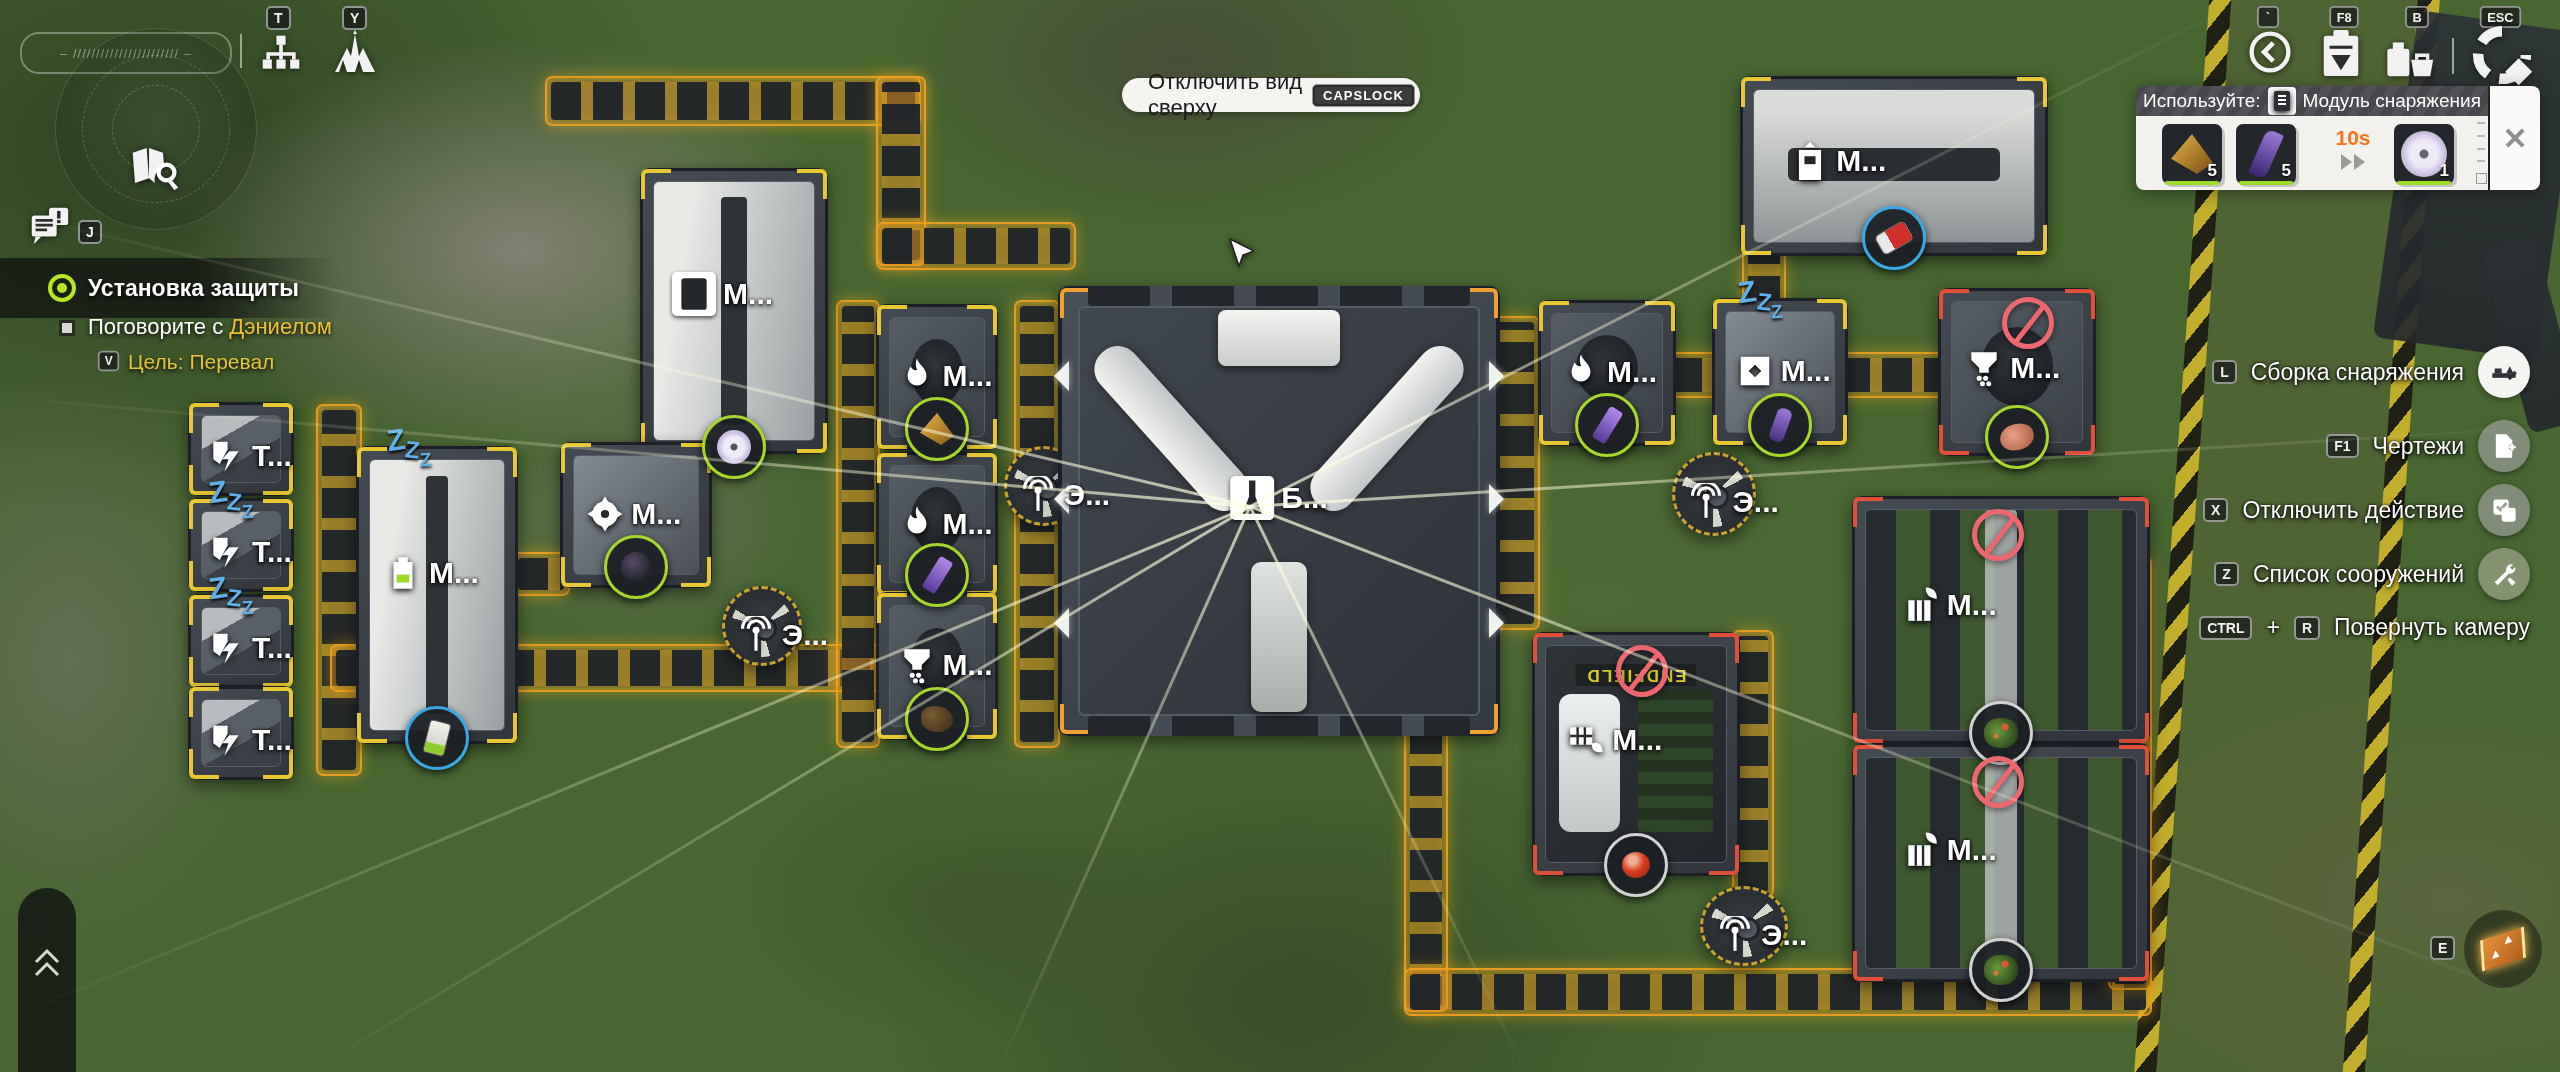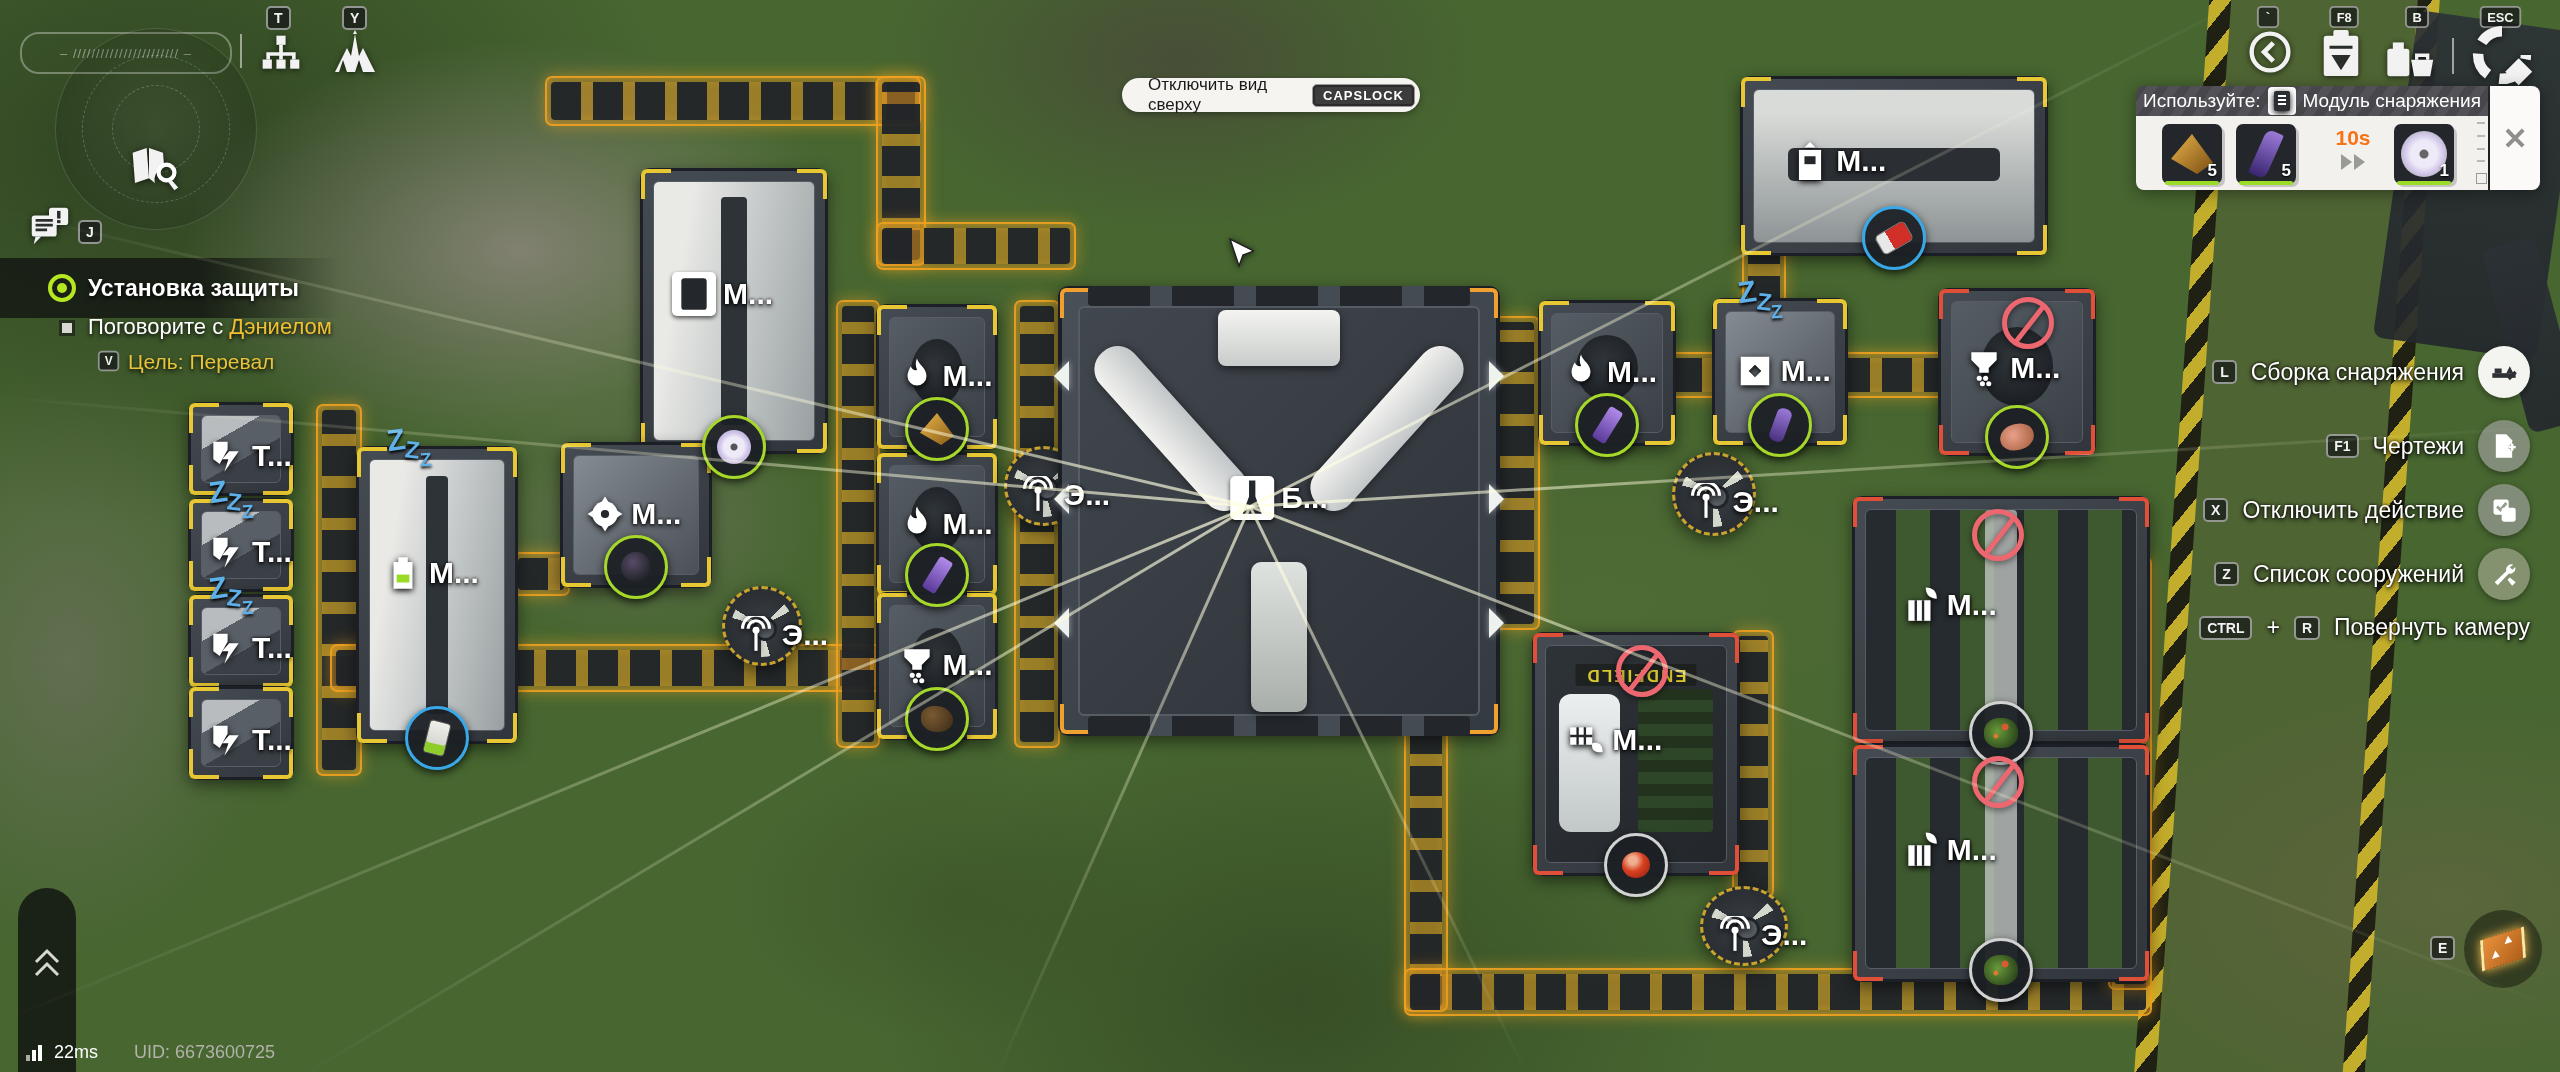--- a/index.html
+++ b/index.html
@@ -176,21 +176,21 @@
   #power .v{font-size:28px;font-weight:bold;margin-left:14px;}
   #power .m{font-size:16px;color:#9a9a96;margin-left:4px;margin-top:6px;}
   #power .p{font-size:28px;font-weight:bold;margin-left:auto;}
   #power .u{font-size:14px;color:#9a9a96;margin:8px 6px 0 4px;}
   #power .coin{width:38px;height:38px;border-radius:50%;background:#15171a;
     border:4px solid #e3d81f;box-sizing:border-box;display:flex;align-items:center;justify-content:center;}
   #power .coin svg{width:20px;height:20px;fill:#e3d81f;}
   
   #topview{left:1122px;top:78px;width:298px;height:34px;background:#f5f4f1;border-radius:17px;
     display:flex;align-items:center;box-shadow:0 2px 6px rgba(0,0,0,.35);}
-  #topview .lbl{color:#1a1a1a;font-size:17px;margin-left:26px;}
+  #topview .lbl{color:#1a1a1a;font-size:22px;margin-left:26px;}
   #topview .cap{margin-left:auto;margin-right:5px;background:#3c3c3c;border-radius:5px;
     border:1px solid #999;box-shadow:inset 0 0 0 2px #2a2a2a;color:#fff;font-size:13px;
     font-weight:bold;letter-spacing:1px;padding:3px 10px;}
   
   .syskey{transform:scale(.92);}
   #sys-back-circle{left:2248px;top:30px;width:44px;height:44px;}
   #sys-f8-icon{left:2318px;top:28px;width:46px;height:50px;}
   #sys-b-icon{left:2384px;top:36px;width:58px;height:44px;}
   #sys-divider{left:2452px;top:38px;width:2px;height:36px;background:rgba(255,255,255,.55);}
   #sys-esc-icon{left:2470px;top:24px;width:64px;height:62px;}
@@ -900,29 +900,20 @@
     <span class="lbl">+</span>
     <span class="key">R</span>
     <span class="lbl">Повернуть камеру</span>
   </div>
 
   <div id="collapse" class="abs">
     <svg viewBox="0 0 30 34">
         <path d="M4 16L15 5l11 11M4 29L15 18l11 11"></path>
       </svg>
   </div>
-  <div id="statusbar" class="abs">
-    <span class="sig">
-        <i></i>
-        <i></i>
-        <i></i>
-      </span>
-    <span class="ping">22ms</span>
-    <span class="uid">UID: 6673600725</span>
-  </div>
 
   <span id="pickup-key" class="key abs">E</span>
   <div id="pickup-circle" class="abs">
     <span class="tile">
         <i></i>
         <i></i>
       </span>
   </div>
 
 </div>

